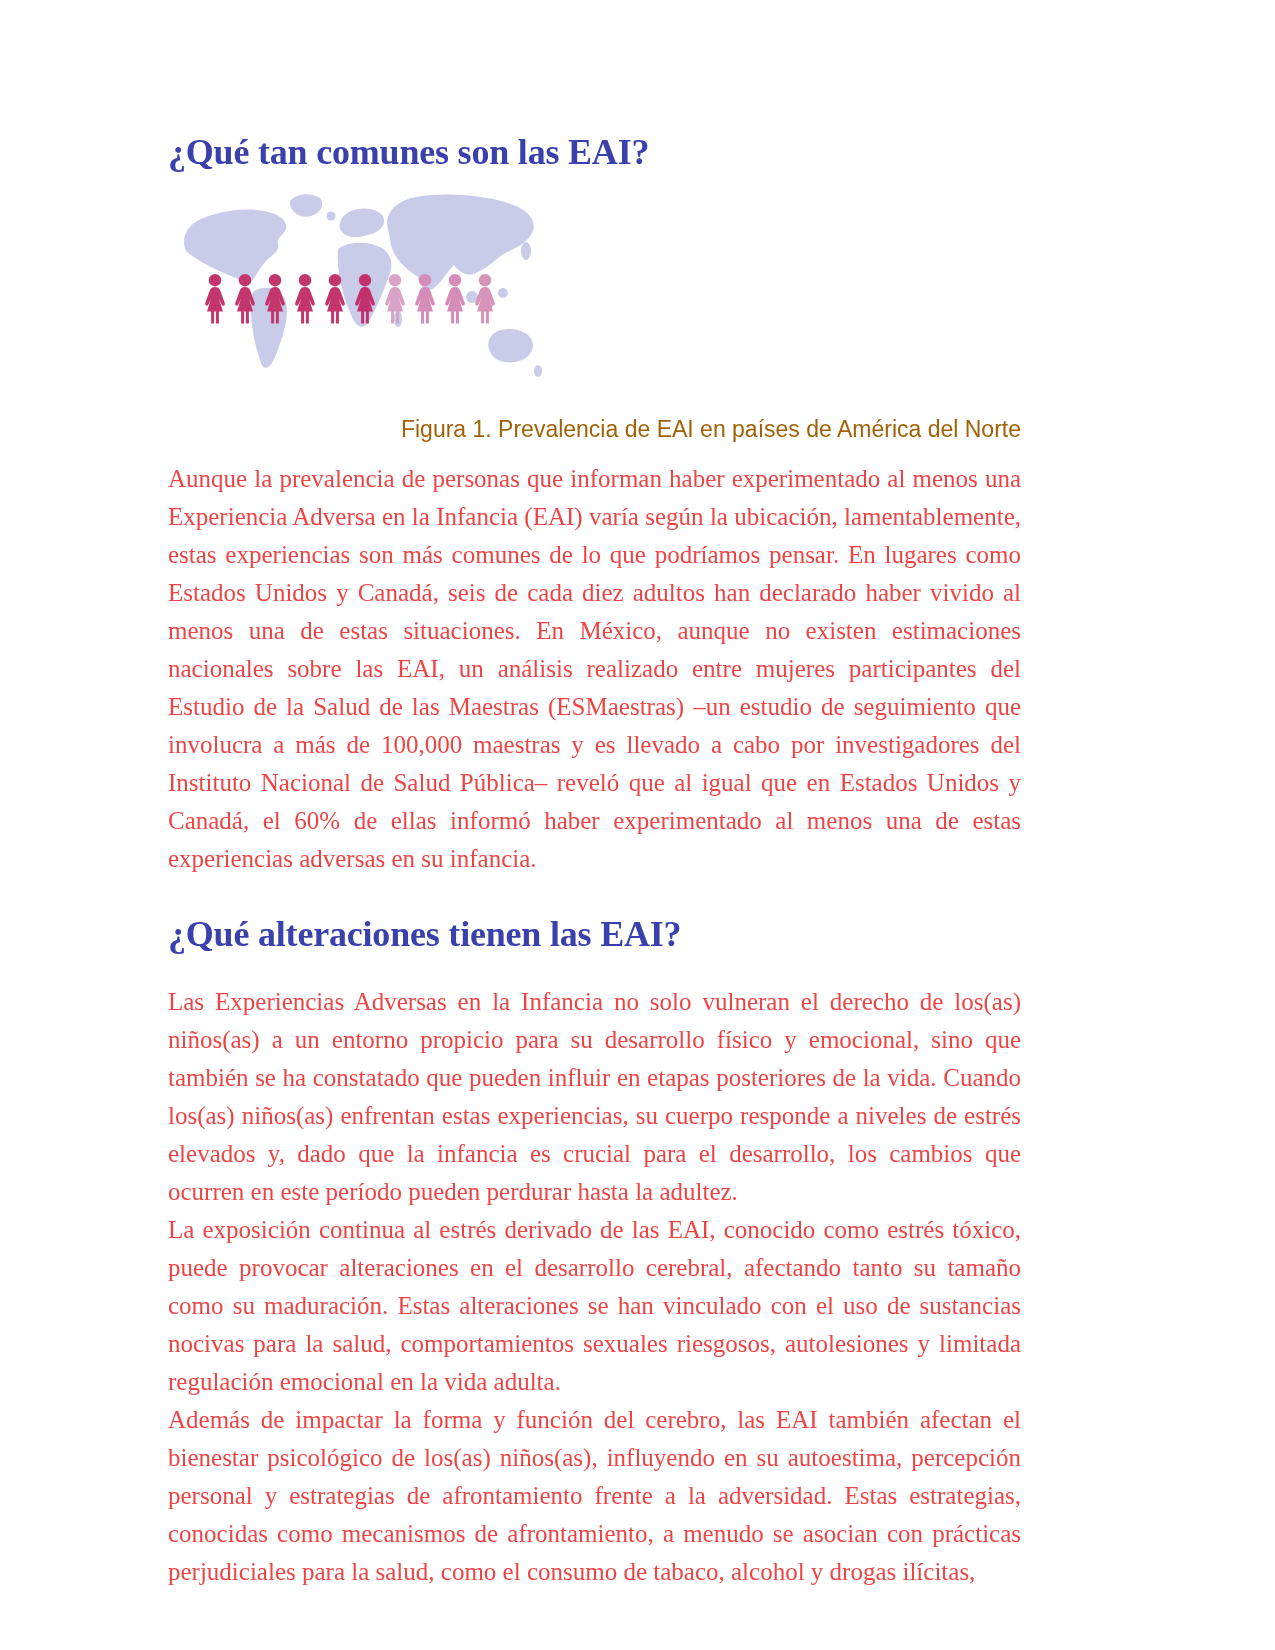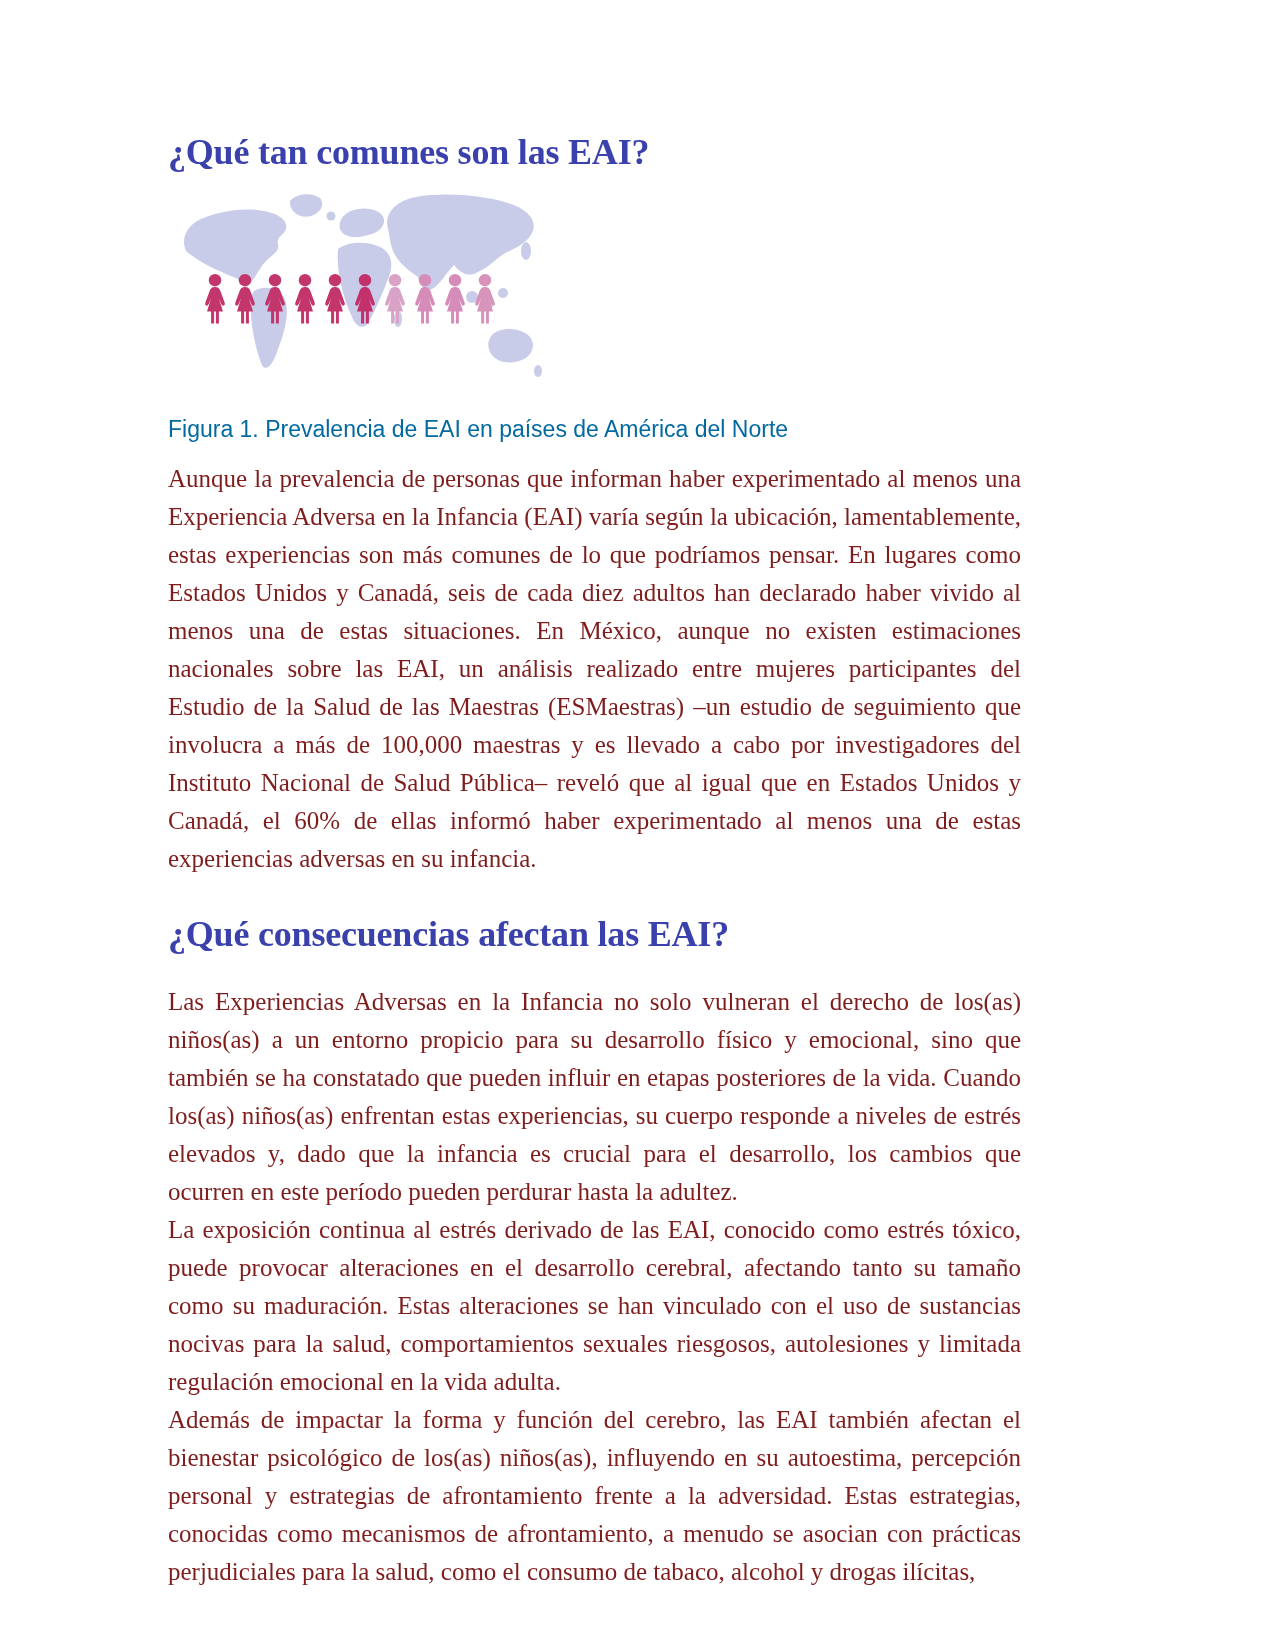--- a/index.html
+++ b/index.html
@@ -24,32 +24,32 @@
   }
   .heading.second { margin-top: 34px; margin-bottom: 26px; }
   .figure-wrap {
     margin: 14px 0 0 4px;
     width: 380px;
     height: 200px;
   }
   .figure-wrap svg { display: block; width: 380px; height: 200px; }
   .caption {
     margin-top: 26px;
-    text-align: left;
+    text-align: right;
     font-family: "Liberation Sans", sans-serif;
     font-size: 23px;
     line-height: 29px;
-    color: #0369a1;
+    color: #a16207;
   }
   p.body {
     margin: 0;
     font-size: 25px;
     line-height: 38px;
     text-align: justify;
-    color: #7f1d1d;
+    color: #ef4444;
   }
   p.body.first { margin-top: 16px; }
   p.body.gap-above { }
 </style>
 </head>
 <body>
 
 <div class="page">
 
   <h1 class="heading">¿Qué tan comunes son las EAI?</h1>
@@ -92,19 +92,19 @@
         <use href="#person" transform="translate(271,85)" fill="#d68cb8"></use>
         <use href="#person" transform="translate(301,85)" fill="#d893bb"></use>
       </g>
     </svg>
   </div>
 
   <div class="caption">Figura 1. Prevalencia de EAI en países de América del Norte</div>
 
   <p class="body first">Aunque la prevalencia de personas que informan haber experimentado al menos una Experiencia Adversa en la Infancia (EAI) varía según la ubicación, lamentablemente, estas experiencias son más comunes de lo que podríamos pensar. En lugares como Estados Unidos y Canadá, seis de cada diez adultos han declarado haber vivido al menos una de estas situaciones. En México, aunque no existen estimaciones nacionales sobre las EAI, un análisis realizado entre mujeres participantes del Estudio de la Salud de las Maestras (ESMaestras) –un estudio de seguimiento que involucra a más de 100,000 maestras y es llevado a cabo por investigadores del Instituto Nacional de Salud Pública– reveló que al igual que en Estados Unidos y Canadá, el 60% de ellas informó haber experimentado al menos una de estas experiencias adversas en su infancia.</p>
 
-  <h1 class="heading second">¿Qué consecuencias afectan las EAI?</h1>
+  <h1 class="heading second">¿Qué alteraciones tienen las EAI?</h1>
 
   <p class="body">Las Experiencias Adversas en la Infancia no solo vulneran el derecho de los(as) niños(as) a un entorno propicio para su desarrollo físico y emocional, sino que también se ha constatado que pueden influir en etapas posteriores de la vida. Cuando los(as) niños(as) enfrentan estas experiencias, su cuerpo responde a niveles de estrés elevados y, dado que la infancia es crucial para el desarrollo, los cambios que ocurren en este período pueden perdurar hasta la adultez.</p>
   <p class="body">La exposición continua al estrés derivado de las EAI, conocido como estrés tóxico, puede provocar alteraciones en el desarrollo cerebral, afectando tanto su tamaño como su maduración. Estas alteraciones se han vinculado con el uso de sustancias nocivas para la salud, comportamientos sexuales riesgosos, autolesiones y limitada regulación emocional en la vida adulta.</p>
   <p class="body gap-above">Además de impactar la forma y función del cerebro, las EAI también afectan el bienestar psicológico de los(as) niños(as), influyendo en su autoestima, percepción personal y estrategias de afrontamiento frente a la adversidad. Estas estrategias, conocidas como mecanismos de afrontamiento, a menudo se asocian con prácticas perjudiciales para la salud, como el consumo de tabaco, alcohol y drogas ilícitas,</p>
 
 </div>
 
 </body></html>

